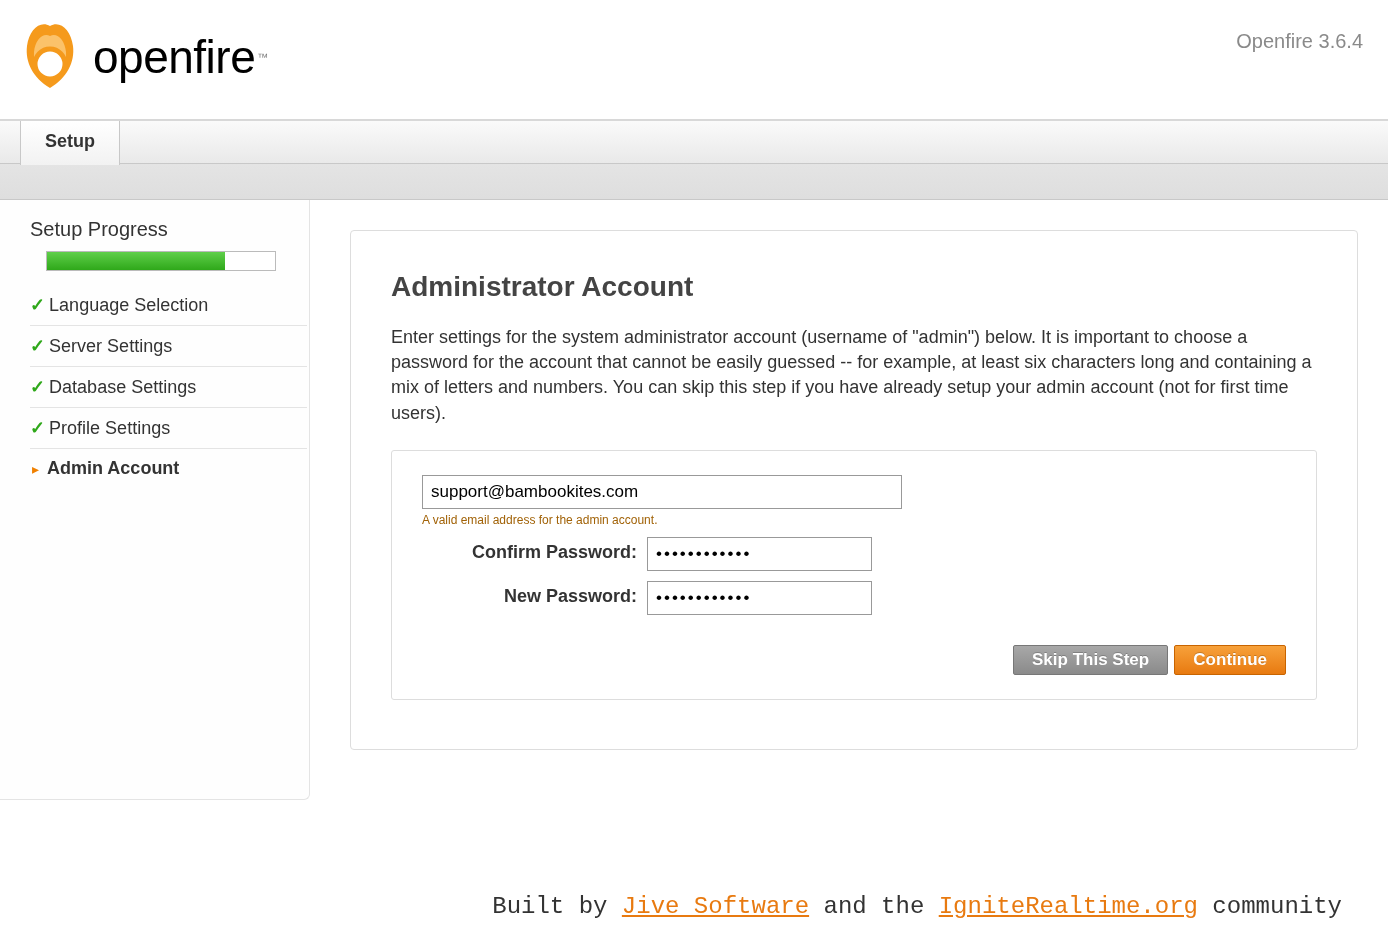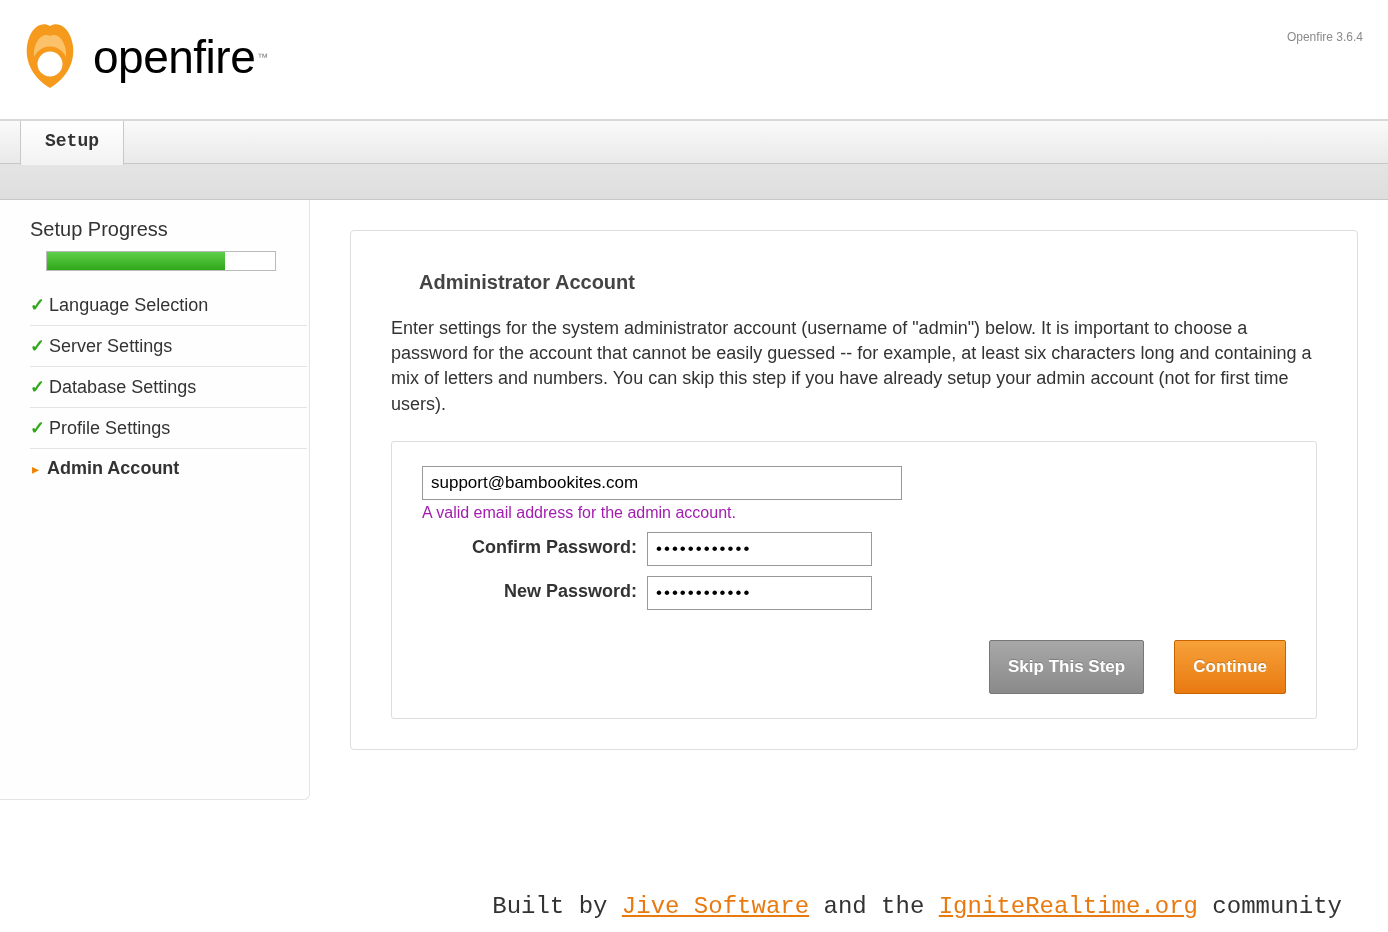--- a/index.html
+++ b/index.html
@@ -39,41 +39,40 @@
     font-size: 11px;
     color: #787878;
     vertical-align: super;
     margin-left: 2px;
   }
   .version {
     position: absolute;
     right: 25px;
     top: 30px;
     color: #8a8a8a;
-    font-size: 12px;
+    font-size: 20px;
   }
   .tabbar {
     background: linear-gradient(#fafafa, #e9e9e9);
     border-top: 1px solid #d8d8d8;
     border-bottom: 1px solid #c8c8c8;
     height: 44px;
     padding-left: 20px;
   }
   .tab {
     display: inline-block;
     background: linear-gradient(#ffffff, #f2f2f2);
     border: 1px solid #c8c8c8;
     border-top: none;
     border-bottom: none;
     padding: 10px 24px;
     font-size: 18px;
     font-weight: bold;
     color: #333;
     height: 44px;
-    font-family: Liberation Mono, monospace;
   }
   .subbar {
     background: linear-gradient(#e4e4e4, #dedede);
     height: 36px;
     border-bottom: 1px solid #c8c8c8;
   }
   .content-area {
     display: flex;
     min-height: 600px;
   }
@@ -133,25 +132,24 @@
     flex: 1;
     padding: 30px 30px 30px 40px;
   }
   .panel {
     border: 1px solid #ddd;
     border-radius: 4px;
     padding: 40px 40px 30px 40px;
     min-height: 520px;
   }
   .panel h1 {
-    font-size: 20px;
+    font-size: 28px;
     color: #444;
     margin-bottom: 22px;
     font-weight: bold;
-    margin-left: 28px;
   }
   .panel p.desc {
     font-size: 18px;
     color: #333;
     line-height: 1.4;
     margin-bottom: 24px;
   }
   .form-box {
     border: 1px solid #ddd;
     border-radius: 3px;
@@ -173,38 +171,38 @@
   .form-field input[type="text"],
   .form-field input[type="password"] {
     border: 1px solid #999;
     padding: 6px 8px;
     font-size: 17px;
     font-family: inherit;
   }
   .form-field .email-input { width: 480px; }
   .form-field .pwd-input { width: 225px; letter-spacing: 2px; }
   .hint {
-    font-size: 16px;
-    color: #a21caf;
+    font-size: 12px;
+    color: #a16207;
     margin-top: 4px;
   }
   .button-row {
     text-align: right;
     margin-top: 30px;
   }
   .btn {
     display: inline-block;
-    padding: 16px 18px;
+    padding: 4px 18px;
     font-size: 17px;
     font-weight: bold;
     color: #fff;
     border: 1px solid #999;
     border-radius: 2px;
     cursor: pointer;
-    margin-left: 26px;
+    margin-left: 2px;
     text-shadow: 0 -1px 0 rgba(0,0,0,0.2);
   }
   .btn-gray {
     background: linear-gradient(#a8a8a8, #8a8a8a);
     border-color: #777;
   }
   .btn-orange {
     background: linear-gradient(#f7a13a, #e87a10);
     border-color: #c86400;
   }

